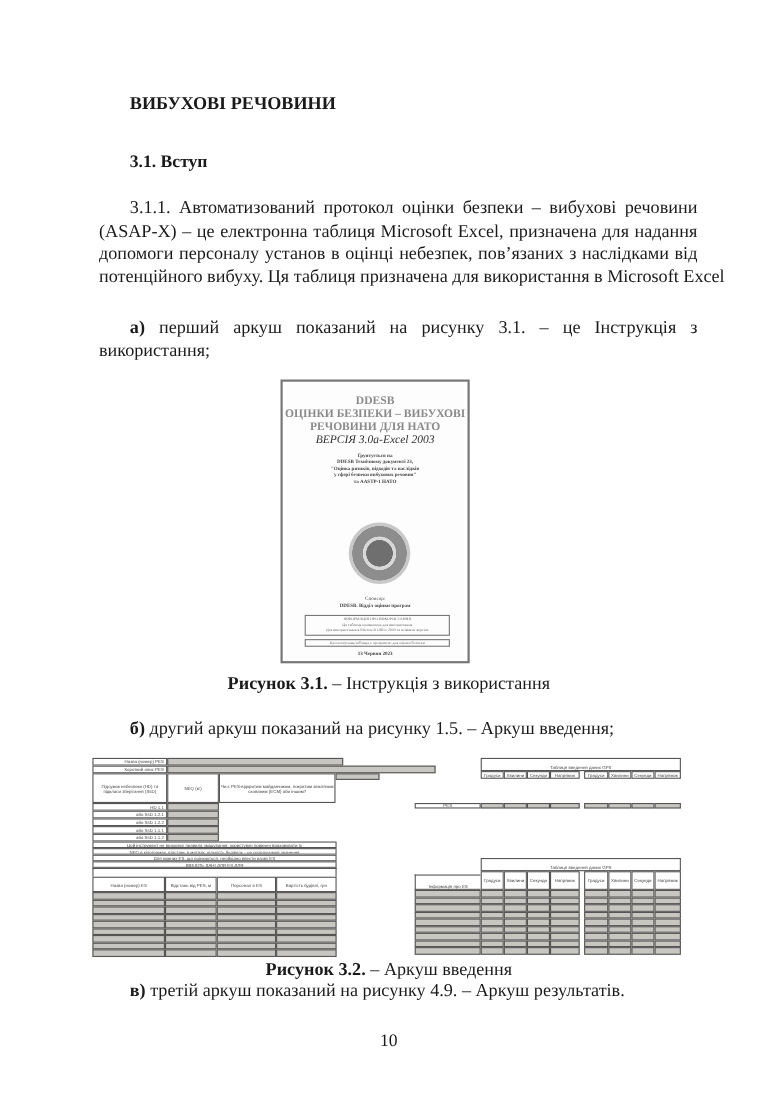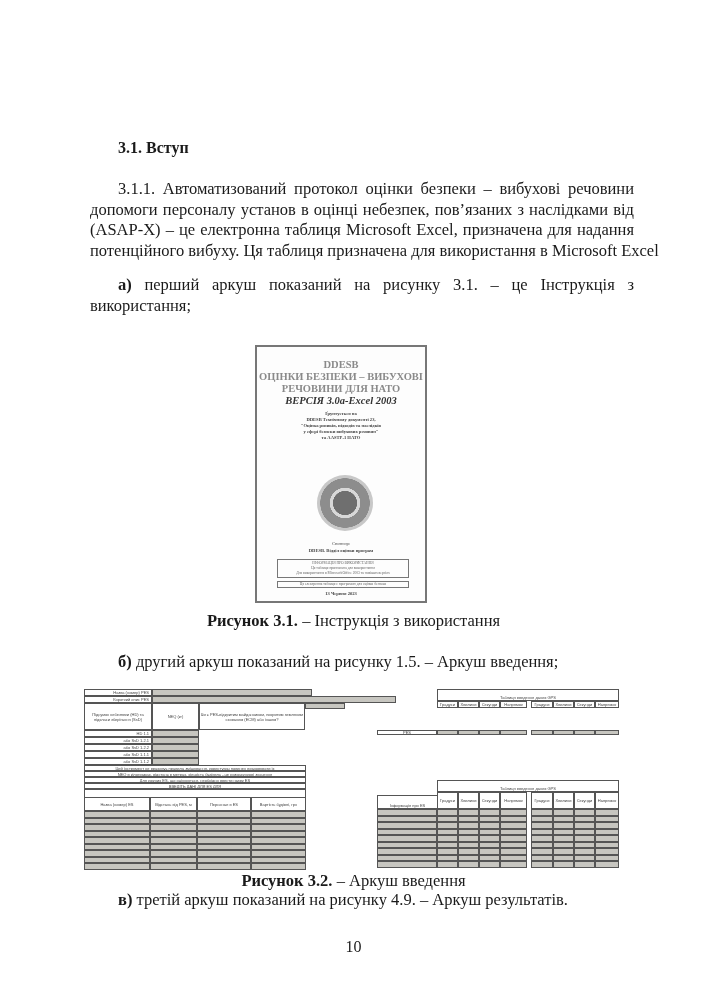--- a/index.html
+++ b/index.html
@@ -10,51 +10,52 @@
   .h1 .l1 { text-align:justify; text-align-last:justify; display:block; white-space:nowrap; }
   .h2 { left:118px; top:139px; font-weight:bold; font-size:16px; }
   .para { left:90px; width:544px; font-size:16.5px; line-height:20.5px; text-align:justify; }
   .para .ind { padding-left:28px; }
   .line-j { display:block; text-align:justify; text-align-last:justify; white-space:nowrap; }
   .line-l { display:block; white-space:nowrap; }
 
   
   .fig1 { left:255px; top:345px; width:172px; height:258px; border:2px solid #777; background:#fdfdfd; box-sizing:border-box; }
   .fig1 .t { text-align:center; font-weight:bold; color:#8a8a8a; font-size:10.5px; line-height:12px; }
-  .fig1 .v { text-align:center; font-weight:bold; font-style:italic; color:#333; font-size:10.5px; line-height:12px; }
+  .fig1 .v { text-align:center; font-weight:normal; font-style:italic; color:#333; font-size:10.5px; line-height:12px; }
   .fig1 .s { text-align:center; font-weight:bold; color:#444; font-size:4.6px; line-height:6px; }
   .seal { position:absolute; left:60px; top:128px; width:56px; height:56px; border-radius:50%;
           background:radial-gradient(circle, #6f6f6f 0 30%, #d8d8d8 31% 38%, #8d8d8d 39% 62%, #c8c8c8 63% 72%, #9a9a9a 73% 100%); }
   .box1 { position:absolute; left:20px; width:130px; border:1px solid #777; font-size:3.6px; color:#666; text-align:center; line-height:5px; }
   .cap { font-size:16.5px; }
   .cap b { font-weight:bold; }
 
   
   .ss { font-family:"Liberation Sans","DejaVu Sans",sans-serif; color:#444; }
   .cell { position:absolute; box-sizing:border-box; border:1px solid #555; font-size:4px; line-height:5px;
           display:flex; align-items:center; justify-content:center; text-align:center; overflow:hidden; background:#fff; }
   .gray { background:#c7c6c0; }
   .right { justify-content:flex-end; padding-right:2px; }
   .pagenum { left:0; width:707px; top:938px; text-align:center; font-size:16px; }
 </style>
 </head>
 <body>
 
 <div class="abs h1">
+  <span>ВИБУХОВІ РЕЧОВИНИ</span>
 </div>
 <div class="abs h2">3.1. Вступ</div>
 
 <div class="abs para" style="top:179px;">
   <span class="line-j ind">3.1.1. Автоматизований протокол оцінки безпеки – вибухові речовини</span>
+  <span class="line-j">(ASAP-X) – це електронна таблиця Microsoft Excel, призначена для надання</span>
   <span class="line-j">допомоги персоналу установ в оцінці небезпек, пов’язаних з наслідками від</span>
-  <span class="line-j">(ASAP-X) – це електронна таблиця Microsoft Excel, призначена для надання</span>
   <span class="line-j">потенційного вибуху. Ця таблиця призначена для використання в Microsoft Excel</span>
 </div>
 
-<div class="abs para" style="top:275px;">
+<div class="abs para" style="top:288px;">
   <span class="line-j ind"><b>а)</b><span> перший аркуш показаний на рисунку 3.1. – це Інструкція з</span></span>
   <span class="line-l">використання;</span>
 </div>
 
 <div class="abs fig1">
   <div style="height:12px;"></div>
   <div class="t">DDESB</div>
   <div class="t">ОЦІНКИ БЕЗПЕКИ – ВИБУХОВІ</div>
   <div class="t">РЕЧОВИНИ ДЛЯ НАТО</div>
   <div class="v">ВЕРСІЯ 3.0а-Excel 2003</div>

